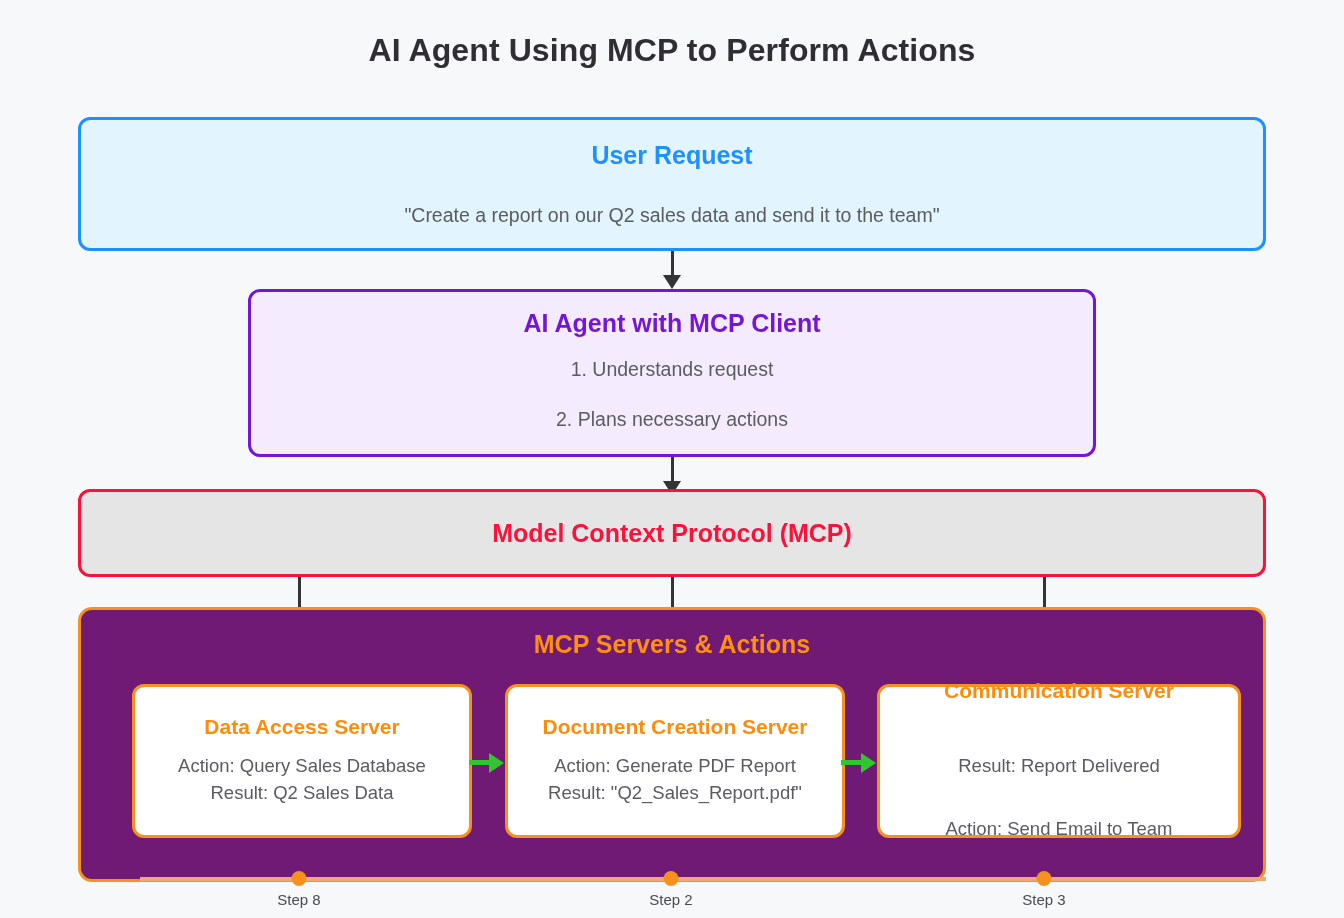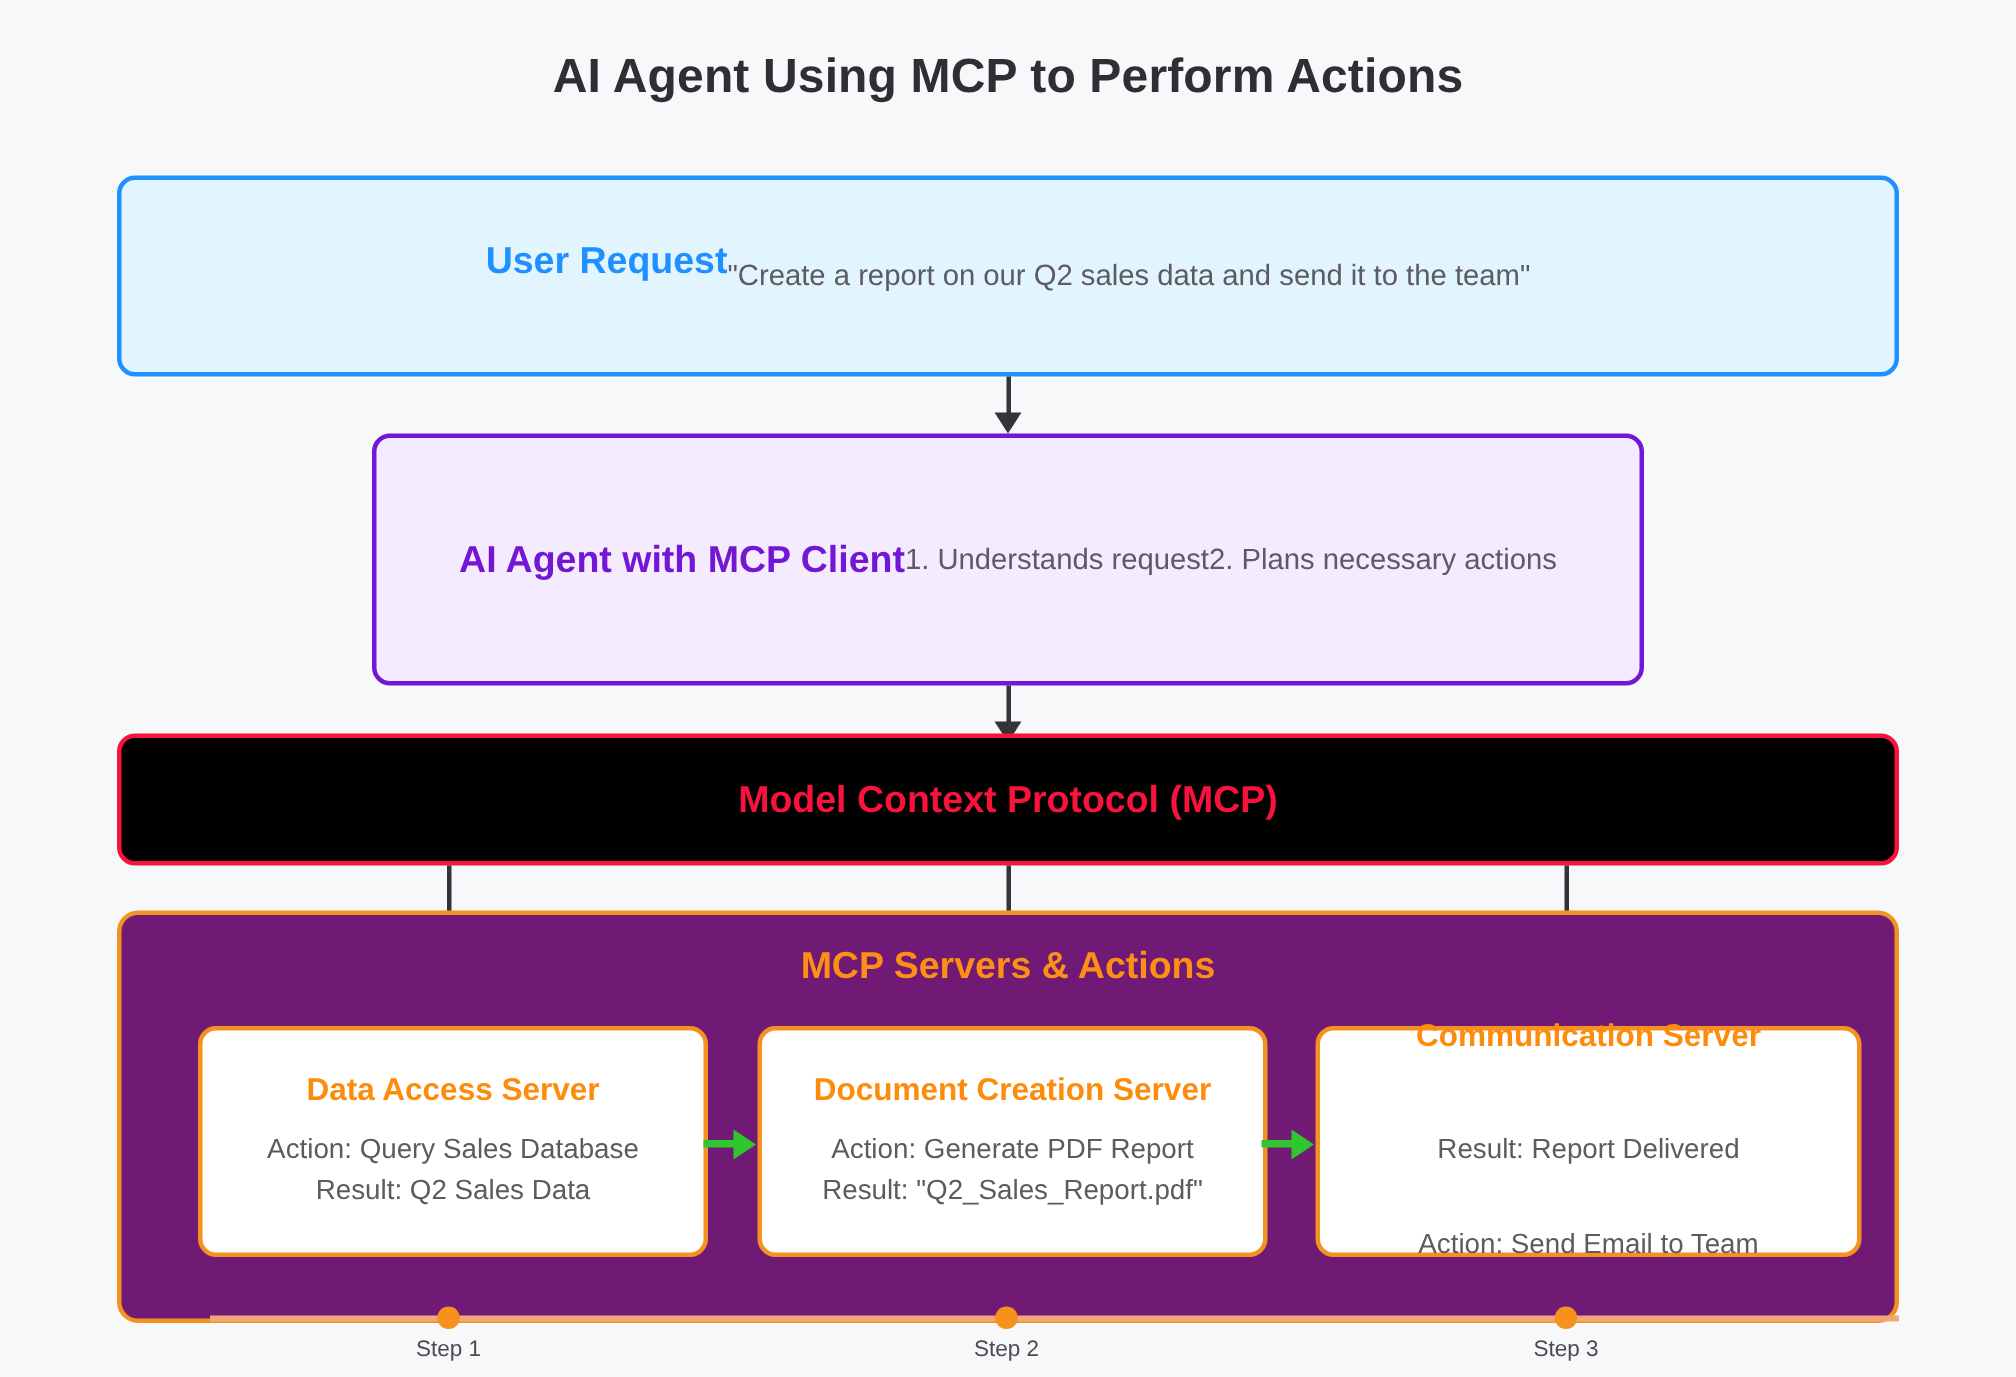--- a/index.html
+++ b/index.html
@@ -35,23 +35,24 @@
     letter-spacing: 0.1px;
   }
 
   
   .node {
     position: absolute;
     box-sizing: border-box;
     border-radius: 12px;
     text-align: center;
     display: flex;
-    flex-direction: row;
+    flex-direction: column;
     align-items: center;
     justify-content: center;
+    gap: 12px;
   }
   .node-title {
     font-size: 25px;
     font-weight: bold;
     line-height: 1.2;
   }
   .node-line {
     font-size: 19.5px;
     color: #5b5b60;
     line-height: 1.35;
@@ -80,21 +81,21 @@
   #ai-agent .node-title { color: #7417d4; margin-bottom: 0; }
   #ai-agent .node-line { margin: 6px 0; }
 
   
   #mcp-protocol {
     left: 78px;
     top: 489px;
     width: 1188px;
     height: 88px;
     border: 3px solid #f8123c;
-    background: #000000;
+    background: #e5e5e5;
   }
   #mcp-protocol .node-title { color: #f8123c; }
 
   
   #mcp-servers {
     position: absolute;
     box-sizing: border-box;
     left: 78px;
     top: 607px;
     width: 1188px;
@@ -272,21 +273,21 @@
   <div class="harrow-line" style="left:469px; top:760px; width:22px;"></div>
   <div class="harrow-head" style="left:489px; top:752.5px;"></div>
 
   <div class="harrow-line" style="left:841px; top:760px; width:22px;"></div>
   <div class="harrow-head" style="left:861px; top:752.5px;"></div>
 
   <div id="step-timeline"></div>
 
   <div class="step-marker" style="left:299px;">
     <div class="step-dot"></div>
-    <div class="step-label">Step 1</div>
+    <div class="step-label">Step 8</div>
   </div>
 
   <div class="step-marker" style="left:671px;">
     <div class="step-dot"></div>
     <div class="step-label">Step 2</div>
   </div>
 
   <div class="step-marker" style="left:1044px;">
     <div class="step-dot"></div>
     <div class="step-label">Step 3</div>

